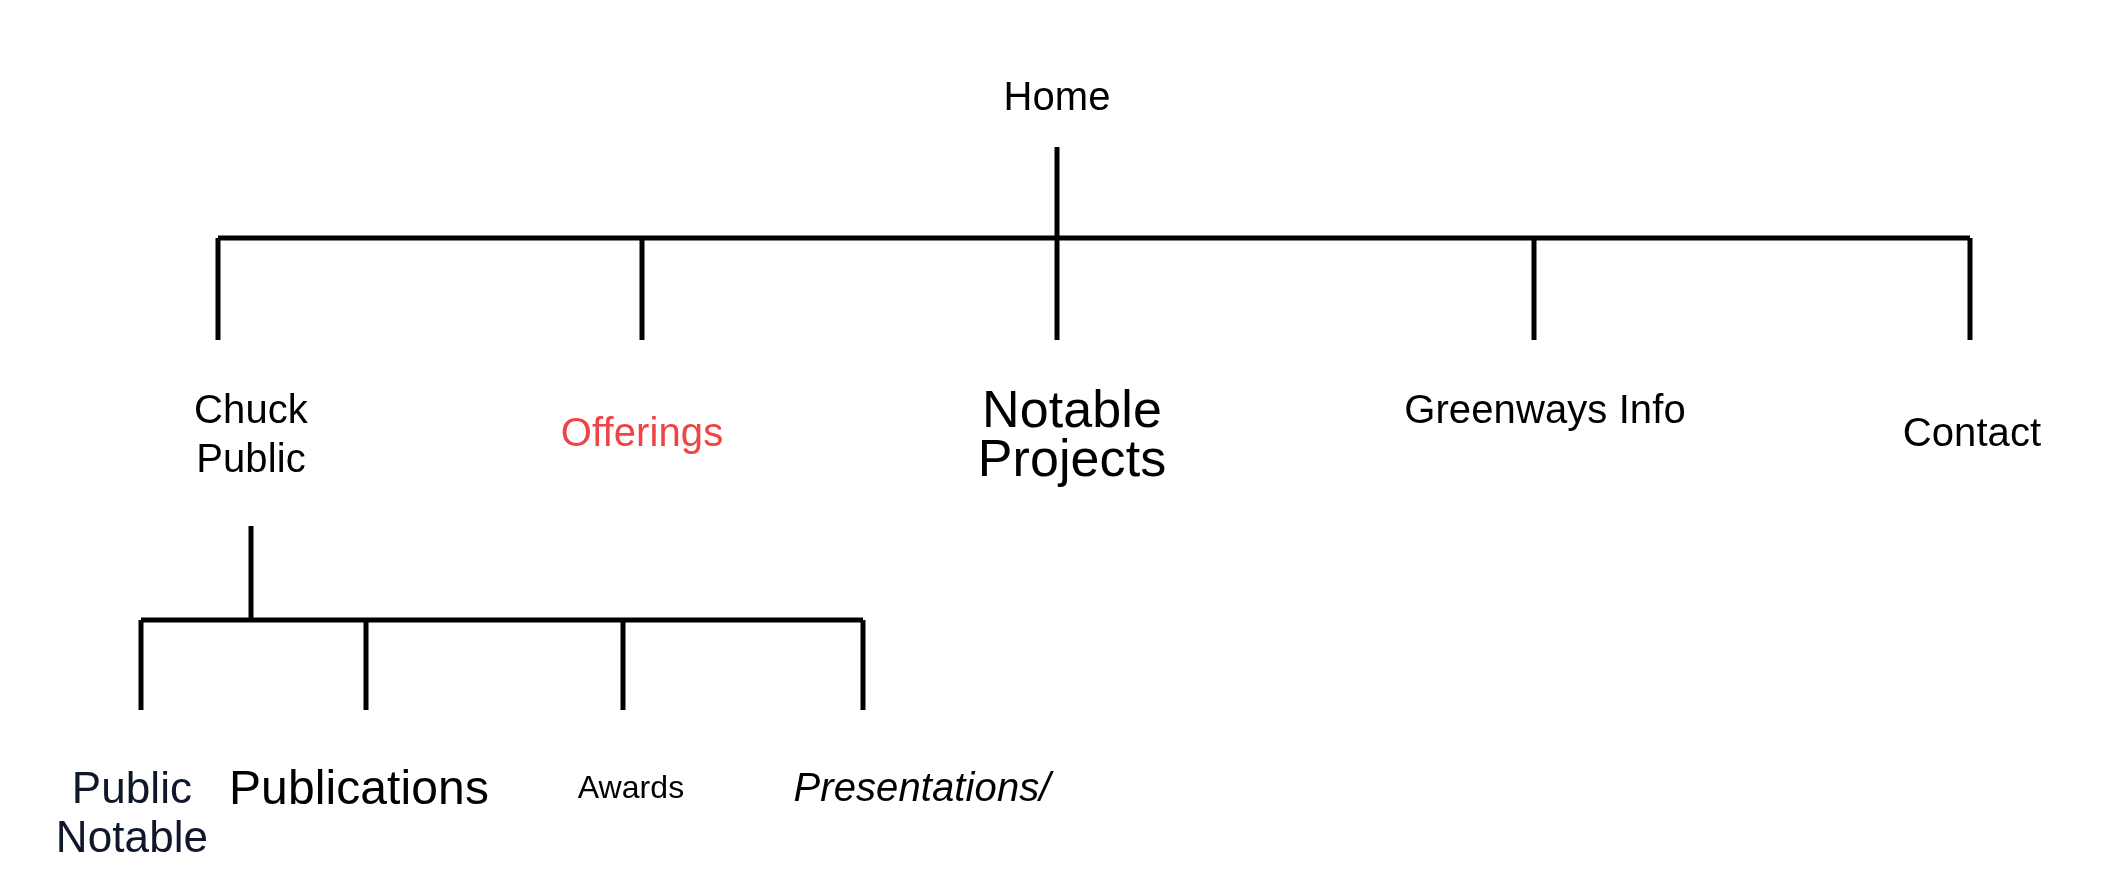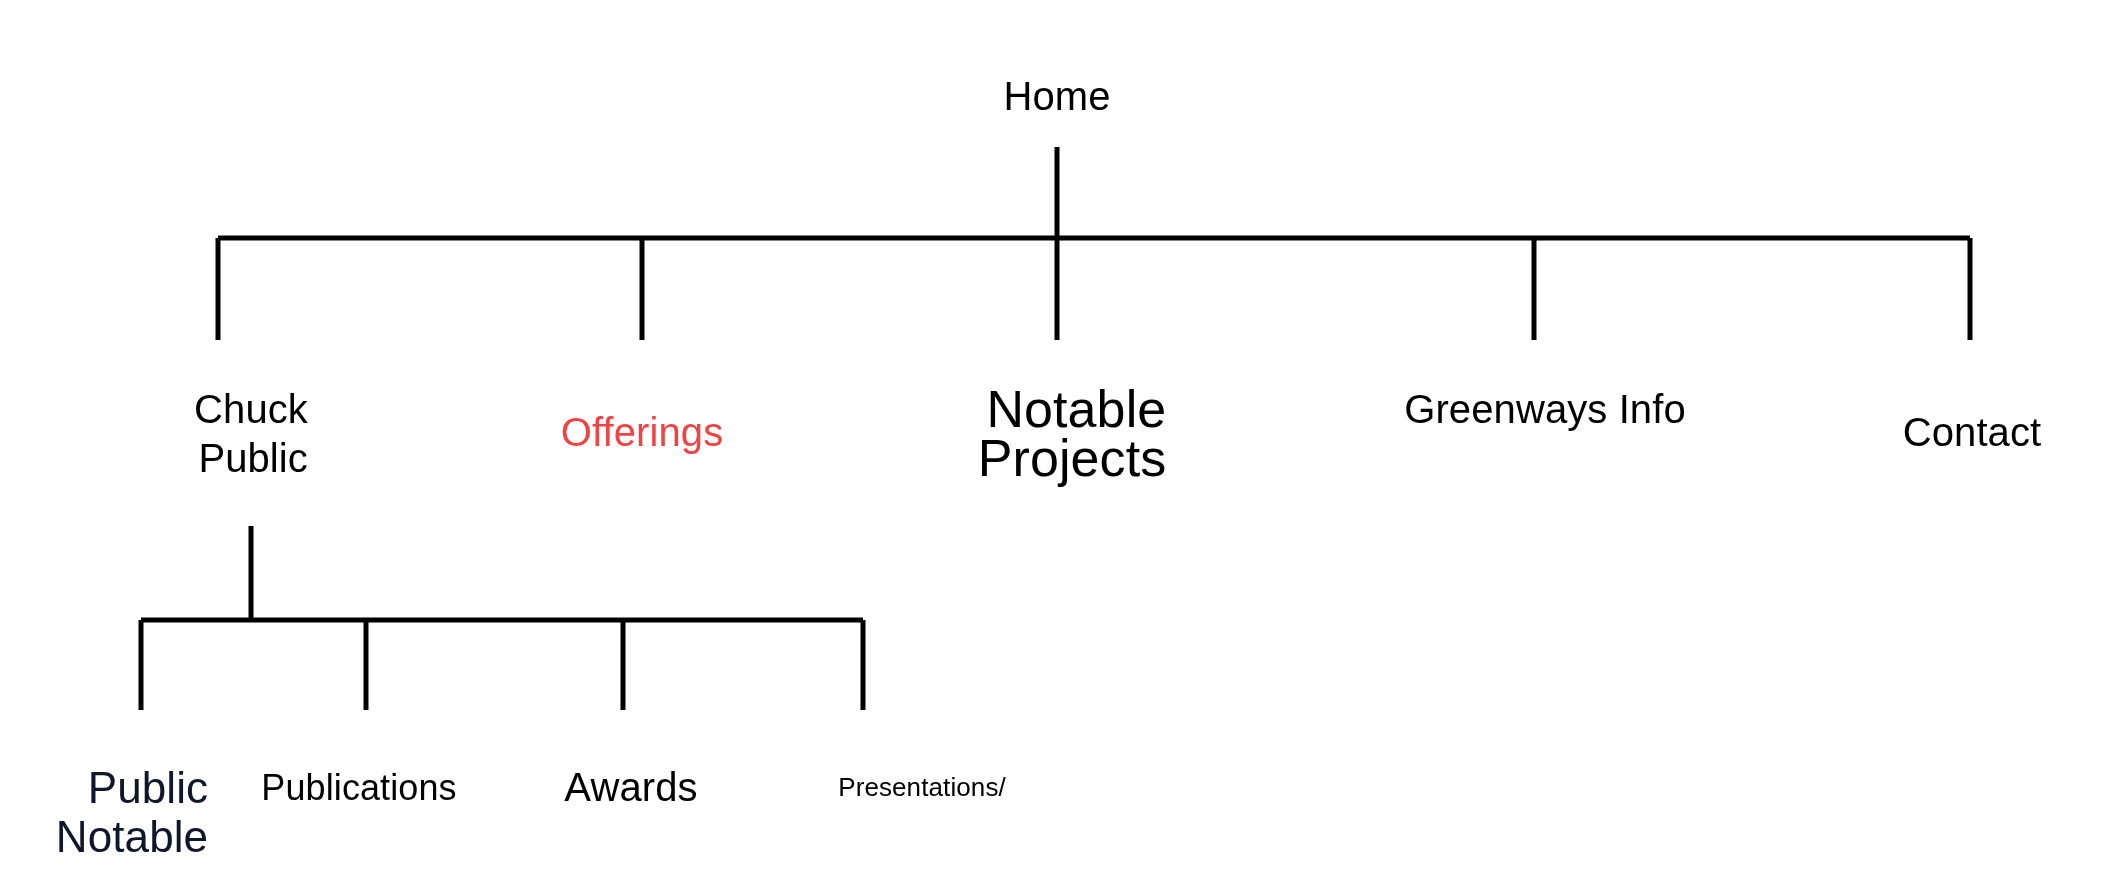--- a/index.html
+++ b/index.html
@@ -24,21 +24,21 @@
   svg.connectors {
     position: absolute;
     left: 0;
     top: 0;
     width: 2111px;
     height: 876px;
     display: block;
   }
   .node-label {
     position: absolute;
-    text-align: right;
+    text-align: center;
     font-family: "Liberation Sans", sans-serif;
     font-size: 40px;
     line-height: 49px;
     color: #000000;
     white-space: pre;
     transform: translateX(-50%);
     letter-spacing: 0.1px;
   }
   .node-label .line {
     display: block;
@@ -68,18 +68,18 @@
   </svg>
 
   <div id="labels-layer">
       <div class="node-label" style="left: 1057px; top: 72px; font-size: 40px; color: rgb(0, 0, 0);"><span class="line">Home</span></div>
       <div class="node-label" style="left: 251px; top: 385px; font-size: 40px; color: rgb(0, 0, 0);"><span class="line">Chuck</span><span class="line">Public</span></div>
       <div class="node-label" style="left: 642px; top: 408px; font-size: 40px; color: #ef4444;"><span class="line">Offerings</span></div>
       <div class="node-label" style="left: 1072px; top: 385px; font-size: 52px; color: rgb(0, 0, 0);"><span class="line">Notable</span><span class="line">Projects</span></div>
       <div class="node-label" style="left: 1545px; top: 385px; font-size: 40px; color: rgb(0, 0, 0);"><span class="line">Greenways Info</span></div>
       <div class="node-label" style="left: 1972px; top: 408px; font-size: 40px; color: rgb(0, 0, 0);"><span class="line">Contact</span></div>
       <div class="node-label" style="left: 132px; top: 763px; font-size: 44px; color: #0f172a;"><span class="line">Public</span><span class="line">Notable</span></div>
-      <div class="node-label" style="left: 359px; top: 763px; font-size: 36px; color: rgb(0, 0, 0);"><span class="line">Publications</span></div>
-      <div class="node-label" style="left: 631px; top: 763px; font-size: 40px; color: rgb(0, 0, 0);"><span class="line">Awards</span></div>
-      <div class="node-label" style="left: 922px; top: 763px; font-size: 26px; color: rgb(0, 0, 0);"><span class="line">Presentations/</span></div>
+      <div class="node-label" style="left: 359px; top: 763px; font-size: 48px; color: rgb(0, 0, 0);"><span class="line">Publications</span></div>
+      <div class="node-label" style="left: 631px; top: 763px; font-size: 32px; color: rgb(0, 0, 0);"><span class="line">Awards</span></div>
+      <div class="node-label" style="left: 922px; top: 763px; font-size: 40px; color: rgb(0, 0, 0); font-style: italic;"><span class="line">Presentations/</span></div>
     </div>
 
 </div>
 
 </body></html>

